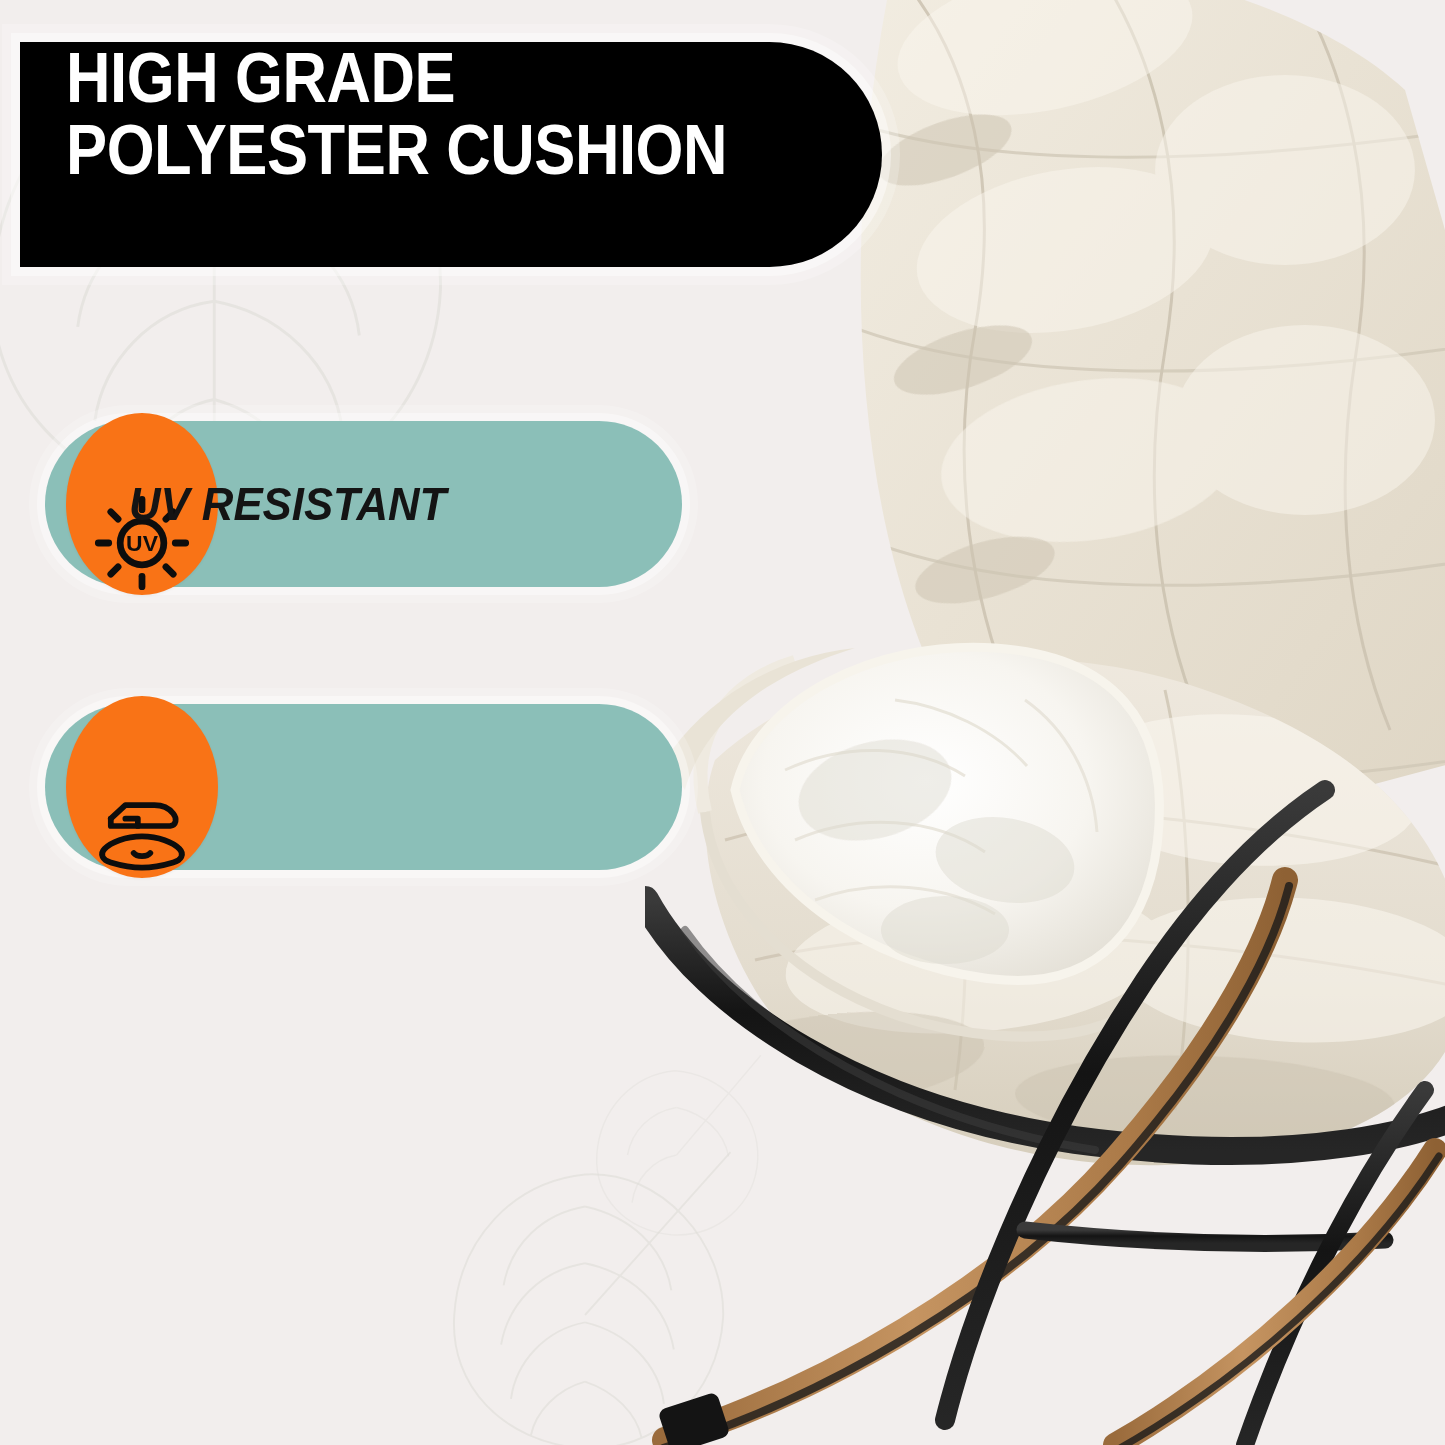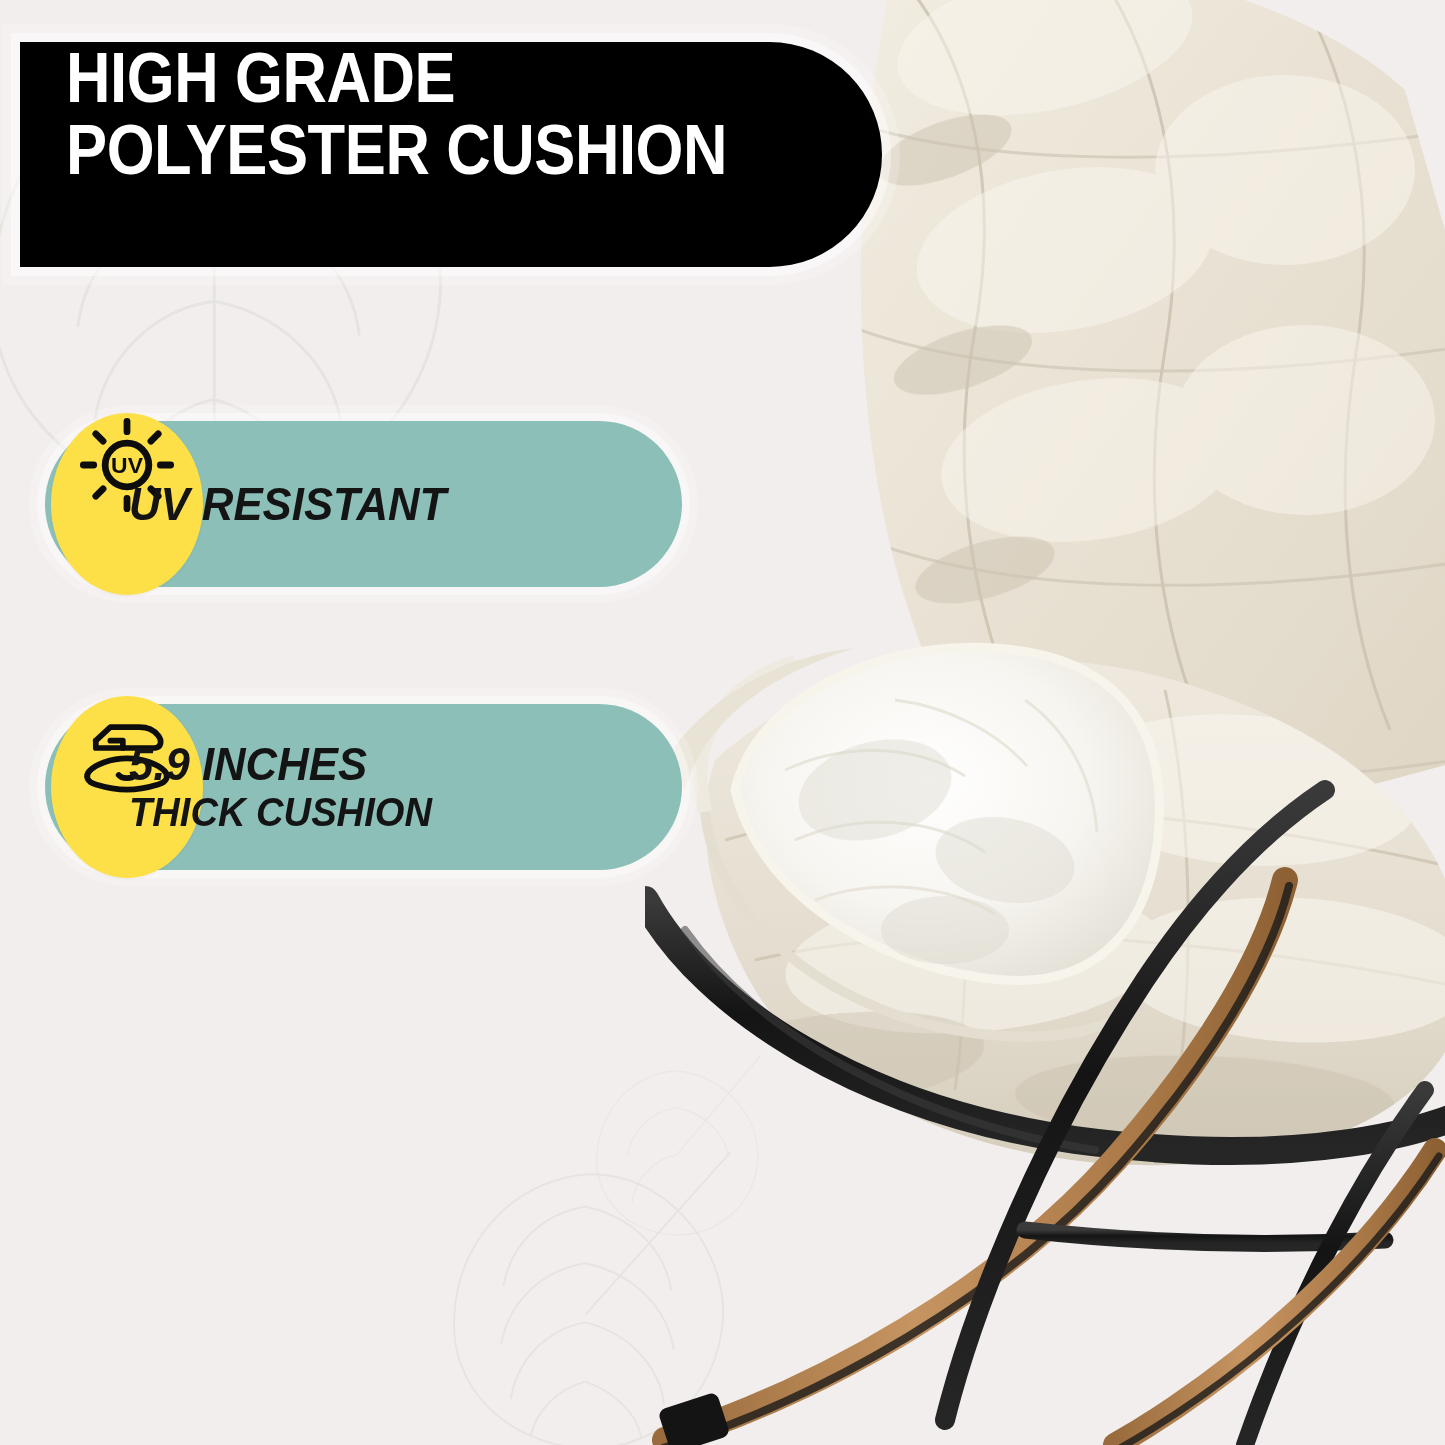--- a/index.html
+++ b/index.html
@@ -46,25 +46,25 @@
     background:#8BBFB8;
     border-radius:83px;
     box-shadow:0 0 0 8px rgba(255,255,255,.40), 0 0 0 16px rgba(255,255,255,.20);
     display:flex; align-items:center;
   }
   .pill-1{ top:421px; }
   .pill-2{ top:704px; }
   .pill-3{ top:1001px; }
 
   .pill-icon{
-    position:absolute; left:6px; top:-8px;
+    position:absolute; left:21px; top:-8px;
     width:152px; height:182px;
-    background:#fde047;
+    background:#f97316;
     border-radius:50%;
-    display:flex; align-items:flex-start; justify-content:center;
+    display:flex; align-items:flex-end; justify-content:center;
     box-shadow:0 1px 3px rgba(0,0,0,.05);
   }
   .pill-icon svg{ width:104px; height:104px; display:block; }
 
   .pill-text{
     margin-left:84px;
     color:#141414;
     display:flex; flex-direction:column; justify-content:flex-start;font-style:italic;
   }
   .pill-text .big{
@@ -289,20 +289,16 @@
     <div class="pill-icon">
       <svg viewBox="0 0 100 100" fill="none" stroke="#0D0D0D" stroke-width="5.5" stroke-linecap="round" stroke-linejoin="round">
 
         <path d="M20 43 L34 30 L62 30 C70 30 76 33 80 38 C84 43 83 49 77 50 L46 50 L46 43 L34 43"></path>
         <path d="M20 43 L20 50 L46 50"></path>
 
         <path d="M50 60 C66 60 80 66 86 72 C91 77 88 83 80 85 C70 88 60 90 50 90 C40 90 30 88 20 85 C12 83 9 77 14 72 C20 66 34 60 50 60Z"></path>
         <path d="M42 76 C45 80 55 80 58 76"></path>
       </svg>
     </div>
-    <div class="pill-text">
-      <div class="big">5.9 INCHES</div>
-      <div class="small">THICK CUSHION</div>
-    </div>
   </div>
 
 
 </div>
 
 </body></html>

